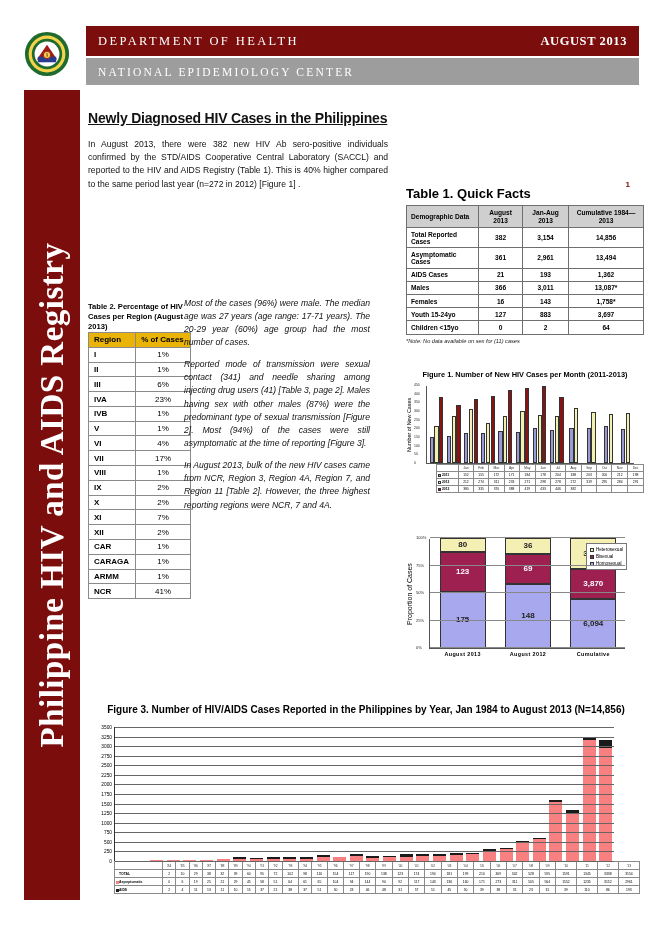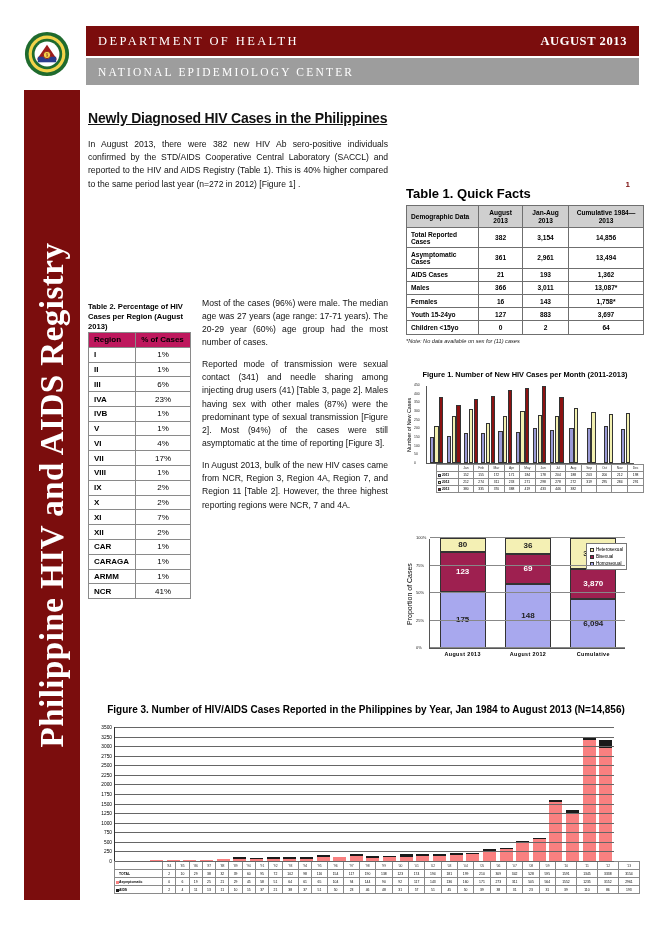--- a/index.html
+++ b/index.html
@@ -51,25 +51,25 @@
   .cols { position:relative; }
   .body-text { font-size:8.6px; line-height:13.2px; text-align:justify; color:#111; }
   #intro { width:300px; }
   #tbl2-caption { font-size:7.6px; font-weight:bold; line-height:10px; margin-top:12px; }
 
   
   #table2-wrap { position:absolute; left:0; top:152px; width:103px; }
   table { border-collapse:collapse; }
   #table2 { width:103px; font-size:8px; }
   #table2 th, #table2 td { border:1px solid #8a8a8a; padding:2.4px 5px; }
-  #table2 th { background:#be185d; font-weight:bold; font-size:8px; text-align:left; }
+  #table2 th { background:#eab308; font-weight:bold; font-size:8px; text-align:left; }
   #table2 td.region { font-weight:bold; text-align:left; }
   #table2 td.pct { text-align:center; font-weight:normal; }
 
-  #midcol { position:absolute; left:114px; top:150px; width:186px; }
+  #midcol { position:absolute; left:96px; top:150px; width:186px;font-style:italic; }
 
   
   #table1-wrap { position:absolute; left:318px; top:48px; width:238px; }
   #tbl1-caption { font-size:13px; font-weight:bold; margin-bottom:4px; }
   #table1 { width:238px; font-size:6.6px; }
   #table1 th, #table1 td { border:1px solid #6f6f6f; padding:2.6px 3px; }
   #table1 thead th { background:#cfcfcf; font-weight:bold; text-align:center; line-height:8px; }
   #table1 thead th.first { text-align:left; padding-left:4px; }
   #table1 td.lbl { text-align:left; font-weight:bold; padding-left:4px; }
   #table1 td.num { text-align:center; font-weight:bold; }

